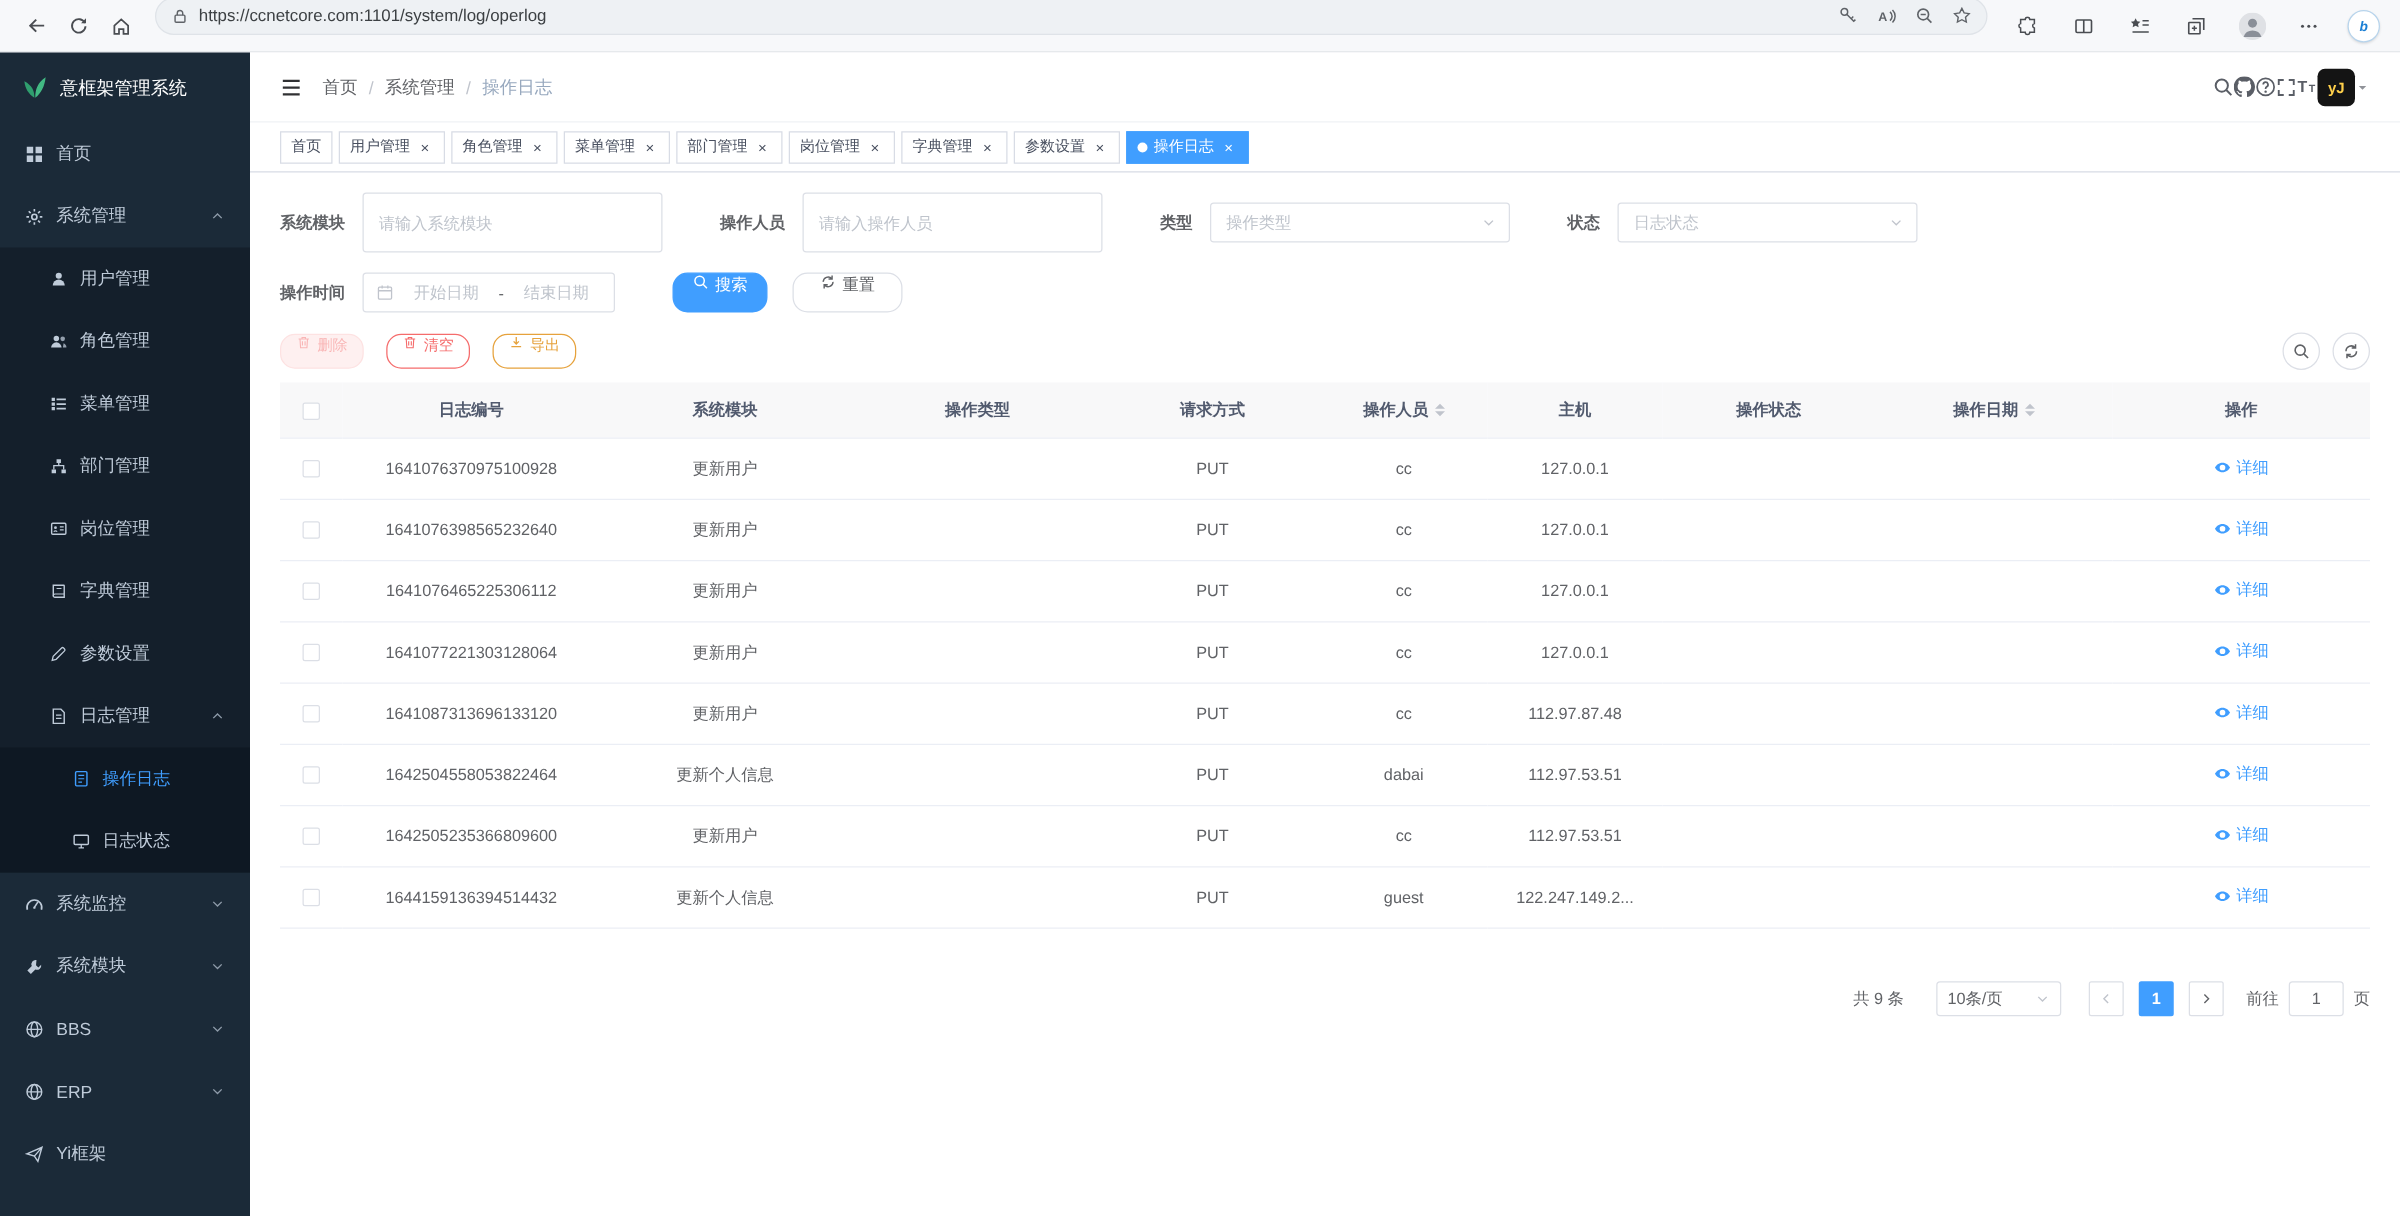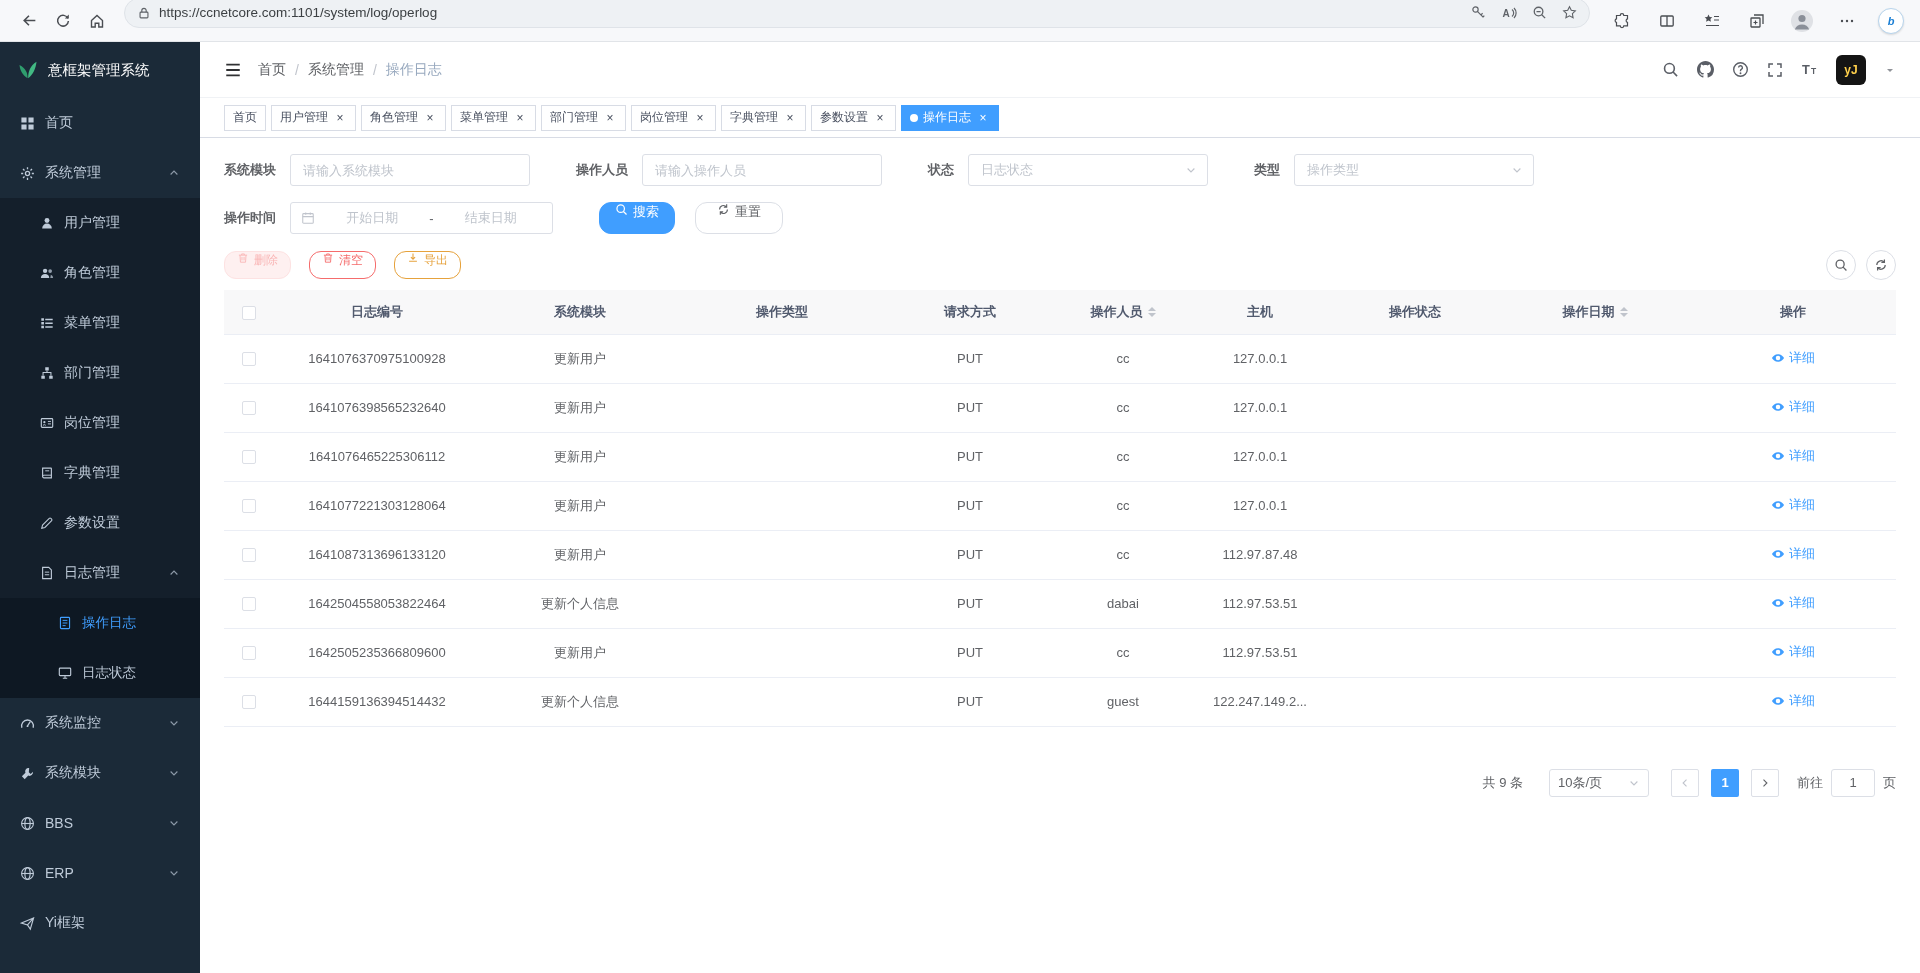--- a/index.html
+++ b/index.html
@@ -36,44 +36,44 @@
 
 .main{flex:1;min-width:0;display:flex;flex-direction:column;background:#fff}
 
 
 .topbar{height:56px;display:flex;align-items:center;gap:16px;padding:0 24px;border-bottom:1px solid #f0f2f5}
 .hamburger{color:#303133;cursor:pointer}
 .breadcrumb{display:flex;align-items:center;gap:9px;font-size:14px}
 .bc-link{color:#606266;cursor:pointer}
 .bc-sep{color:#c0c4cc}
 .bc-current{color:#97a8be}
-.top-icons{margin-left:auto;display:flex;align-items:center;gap:18px;color:#5a5e66}
+.top-icons{margin-left:auto;display:flex;align-items:center;gap:0;color:#5a5e66}
 .top-icons .tib{cursor:pointer;display:flex;align-items:center;justify-content:center}
 .avatar-box{width:30px;height:30px;border-radius:6px;background:#141414;color:#ffd04b;display:flex;align-items:center;justify-content:center;font-weight:700;font-size:12px;cursor:pointer}
 .caret{color:#909399}
 
 
 .tabbar{height:40px;display:flex;align-items:center;gap:5px;padding:0 24px;border-bottom:1px solid #d8dce5}
 .tab{height:26px;display:inline-flex;align-items:center;gap:5px;padding:0 8px;border:1px solid #d8dce5;background:#fff;color:#495060;font-size:12px;cursor:pointer}
 .tab .tab-dot{display:none;width:8px;height:8px;border-radius:50%;background:#fff}
 .tab.active{background:#409eff;border-color:#409eff;color:#fff}
 .tab.active .tab-dot{display:inline-block}
 .tab .tab-close{width:14px;height:14px;display:flex;align-items:center;justify-content:center;border-radius:50%;font-size:12px;line-height:1}
 
 
 .content{flex:1;padding:16px 24px 0}
 .filter-row{display:flex;align-items:center;margin-bottom:16px}
 .fgroup{display:flex;align-items:center;margin-right:46px}
 .flabel{font-size:13px;font-weight:700;color:#606266;margin-right:14px;white-space:nowrap}
-.finput{width:240px;height:32px;border:1px solid #dcdfe6;border-radius:3px;padding:0 12px;font-size:13px;color:#606266;outline:none;background:#fff;font-family:inherit}
+.finput{width:240px;height:48px;border:1px solid #dcdfe6;border-radius:3px;padding:0 12px;font-size:13px;color:#606266;outline:none;background:#fff;font-family:inherit}
 .finput::placeholder{color:#bfc4cc}
 .fselect{width:240px;height:32px;border:1px solid #dcdfe6;border-radius:3px;padding:0 10px 0 12px;display:flex;align-items:center;justify-content:space-between;background:#fff;cursor:pointer}
 .sel-text{font-size:13px;color:#bfc4cc}
 .fselect .icon{color:#c0c4cc}
-.fdate{width:263px;height:32px;border:1px solid #dcdfe6;border-radius:3px;display:flex;align-items:center;gap:6px;padding:12px 10px;background:#fff;color:#c0c4cc}
+.fdate{width:202px;height:32px;border:1px solid #dcdfe6;border-radius:3px;display:flex;align-items:center;gap:6px;padding:12px 10px;background:#fff;color:#c0c4cc}
 .fdate .dph{flex:1;text-align:center;font-size:13px;color:#bfc4cc}
 .fdate .dsep{font-size:13px;color:#606266}
 
 .btn{display:inline-flex;align-items:flex-start;justify-content:center;gap:5px;border-radius:12px;border:1px solid transparent;font-size:13px;cursor:pointer;background:#fff;font-family:inherit}
 .btn-primary{height:32px;padding:0 15px;background:#409eff;border-color:#409eff;color:#fff;margin-right:20px}
 .btn-plain{height:32px;padding:0 21px;border-color:#dcdfe6;color:#606266}
 .btn-mini{height:28px;padding:0 12px;font-size:12px}
 .btn-del{background:#fef0f0;border-color:#fde2e2;color:#f9b6b6;margin-right:18px;cursor:not-allowed}
 .btn-clear{border-color:#f56c6c;color:#f56c6c;margin-right:18px}
 .btn-export{border-color:#e6a23c;color:#e6a23c}
@@ -658,34 +658,34 @@
         <div class="filter-row">
           <div class="fgroup">
             <span class="flabel">系统模块</span>
             <input class="finput" placeholder="请输入系统模块" style="">
           </div>
           <div class="fgroup">
             <span class="flabel">操作人员</span>
             <input class="finput" placeholder="请输入操作人员" style="">
           </div>
           <div class="fgroup">
-            <span class="flabel">状态</span>
+            <span class="flabel">类型</span>
             <div class="fselect">
-              <span class="sel-text">日志状态</span>
+              <span class="sel-text">操作类型</span>
               <span class="icon">
                   <svg width="12" height="12" viewBox="0 0 16 16" fill="currentColor">
                     <use href="#i-chevron"></use>
                   </svg>
                 </span>
             </div>
           </div>
           <div class="fgroup">
-            <span class="flabel">类型</span>
+            <span class="flabel">状态</span>
             <div class="fselect">
-              <span class="sel-text">操作类型</span>
+              <span class="sel-text">日志状态</span>
               <span class="icon">
                   <svg width="12" height="12" viewBox="0 0 16 16" fill="currentColor">
                     <use href="#i-chevron"></use>
                   </svg>
                 </span>
             </div>
           </div>
         </div>
 
         <div class="filter-row">

